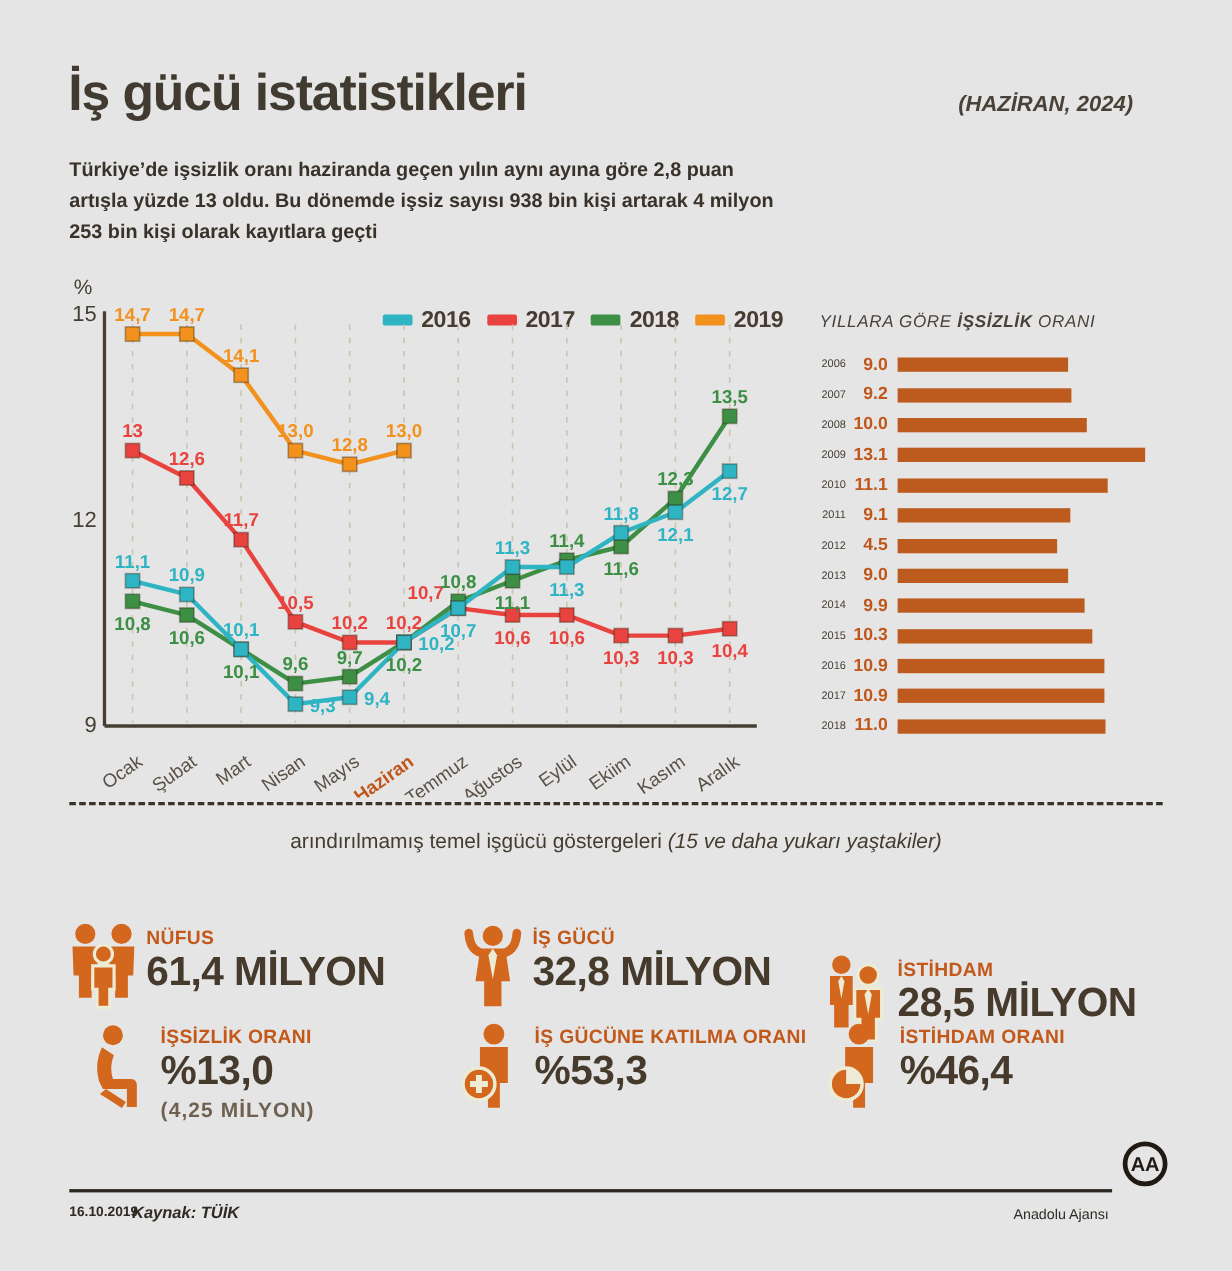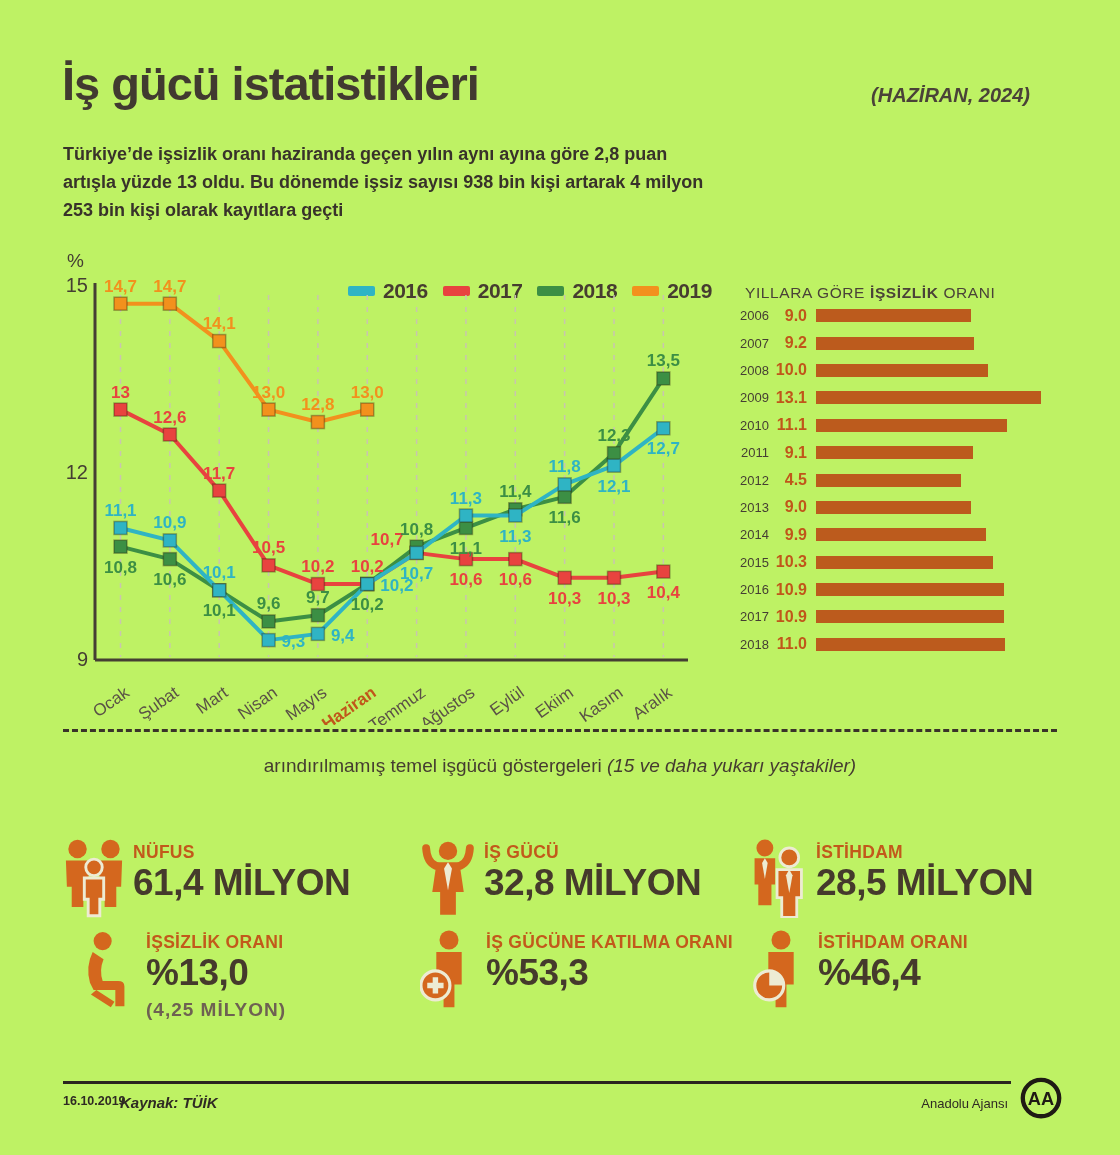--- a/index.html
+++ b/index.html
@@ -1,18 +1,18 @@
 <!DOCTYPE html>
 <html><head>
 <meta charset="utf-8">
 <style>
   html,body{margin:0;padding:0;}
   body{width:1120px;height:1155px;overflow:hidden;
        font-family:"Liberation Sans","DejaVu Sans",sans-serif;}
-  .page{position:relative;width:1120px;height:1155px;background:#bef264;}
+  .page{position:relative;width:1120px;height:1155px;background:#e5e5e5;}
 
   
   .title{position:absolute;left:62px;top:56px;margin:0;font-size:47px;font-weight:800;
          letter-spacing:-1px;color:#413A30;}
   .period-note{position:absolute;right:90px;top:84px;font-size:20px;font-style:italic;
                font-weight:600;color:#4A4238;}
   .intro{position:absolute;left:63px;top:140px;width:645px;margin:0;font-size:18px;
          line-height:28px;font-weight:600;color:#38322A;}
 
   
@@ -26,56 +26,56 @@
   #line-chart .plab{font-size:17px;font-weight:700;}
 
   .legend{position:absolute;left:348px;top:279px;display:flex;gap:15px;}
   .legend-item{display:flex;gap:8px;align-items:flex-start;}
   .legend-item .sw{width:27px;height:10px;border-radius:2px;margin-top:7px;}
   .legend-item .lg-label{font-size:21px;font-weight:700;color:#463D30;letter-spacing:-0.5px;}
 
   
   .bar-panel{position:absolute;left:735px;top:284px;width:360px;}
   .bar-title{padding-left:10px;font-size:15.5px;letter-spacing:0.6px;color:#4A4238;
-             margin-bottom:0;white-space:nowrap;}
+             margin-bottom:16px;white-space:nowrap;font-style:italic;}
   .bar-title .bold{font-weight:800;}
   .bar-row{display:flex;align-items:center;height:27.4px;}
-  .bar-year{width:34px;text-align:right;font-size:13px;color:#453E33;}
+  .bar-year{width:34px;text-align:right;font-size:10px;color:#453E33;}
   .bar-val{width:34px;margin-left:4px;text-align:right;font-size:16px;font-weight:800;color:#C0561A;}
   .bar-fill{height:13px;margin-left:9px;background:#BC5B1D;}
 
   
   .divider{position:absolute;left:63px;top:729px;width:994px;border-top:3.5px dashed #3A332A;}
   .highlight{position:absolute;left:60px;top:752px;width:1000px;text-align:center;
              font-size:19px;line-height:28px;color:#453C30;}
   .highlight .b{font-weight:800;color:#39302A;}
   .highlight .i{font-style:italic;}
 
   
   .stat{position:absolute;display:flex;gap:8px;align-items:flex-start;}
   .stat-icon{flex:0 0 auto;}
   .stat-label{font-size:17.5px;font-weight:700;color:#C2591B;letter-spacing:0.3px;
               white-space:nowrap;margin-top:4px;}
   .stat-value{font-size:37px;font-weight:800;color:#453A2C;letter-spacing:-0.5px;
               line-height:1.08;white-space:nowrap;}
   .stat-sub{font-size:19px;font-weight:700;color:#6E6152;letter-spacing:1px;margin-top:6px;}
   .stat-nufus{left:63px;top:838px;}
   .stat-isgucu{left:420px;top:838px;}
-  .stat-istihdam{left:748px;top:838px;}
+  .stat-istihdam{left:748px;top:867px;}
   .stat-issizlik-orani{left:80px;top:928px;}
   .stat-katilma-orani{left:420px;top:928px;}
   .stat-istihdam-orani{left:752px;top:928px;}
 
   
   .footer-line{position:absolute;left:63px;top:1081px;width:948px;height:2.5px;background:#2B261F;}
   .footer-date{position:absolute;left:63px;top:1094px;font-size:12.5px;font-weight:700;color:#2F2A23;}
   .footer-source{position:absolute;left:120px;top:1094px;font-size:15px;font-weight:600;
                  font-style:italic;color:#2F2A23;}
   .footer-agency{position:absolute;right:112px;top:1096px;font-size:13px;color:#2F2A23;}
-  .footer-logo{position:absolute;left:1018px;top:1076px;}
+  .footer-logo{position:absolute;left:1018px;top:1036px;}
 </style>
 </head>
 <body>
 
 <div class="page">
 
   <h1 class="title">İş gücü istatistikleri</h1>
   <div class="period-note">(HAZİRAN, 2024)</div>
   <p class="intro">Türkiye’de işsizlik oranı haziranda geçen yılın aynı ayına göre 2,8 puan artışla yüzde 13 oldu. Bu dönemde işsiz sayısı 938 bin kişi artarak 4 milyon 253 bin kişi olarak kayıtlara geçti</p>
 

